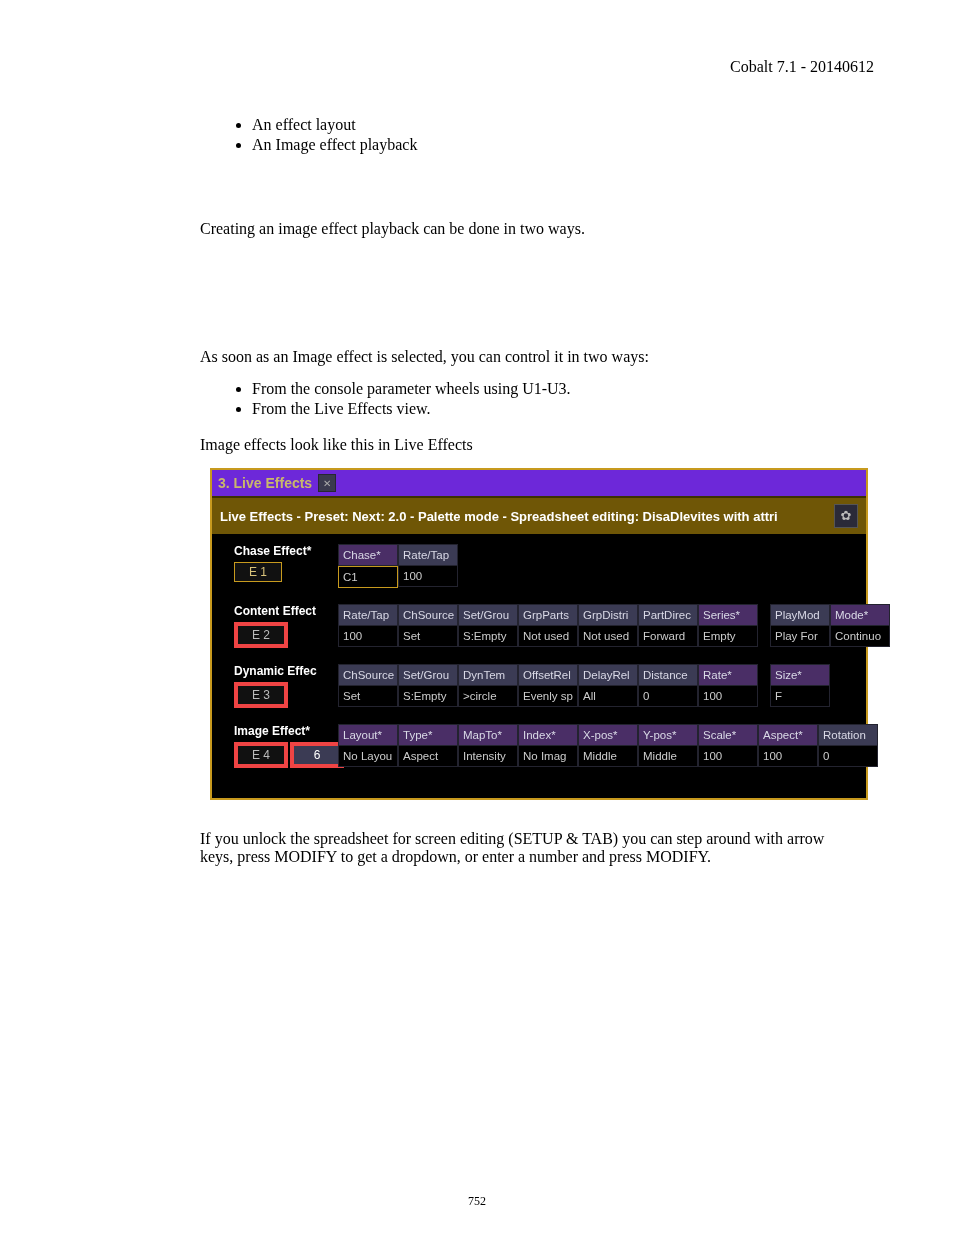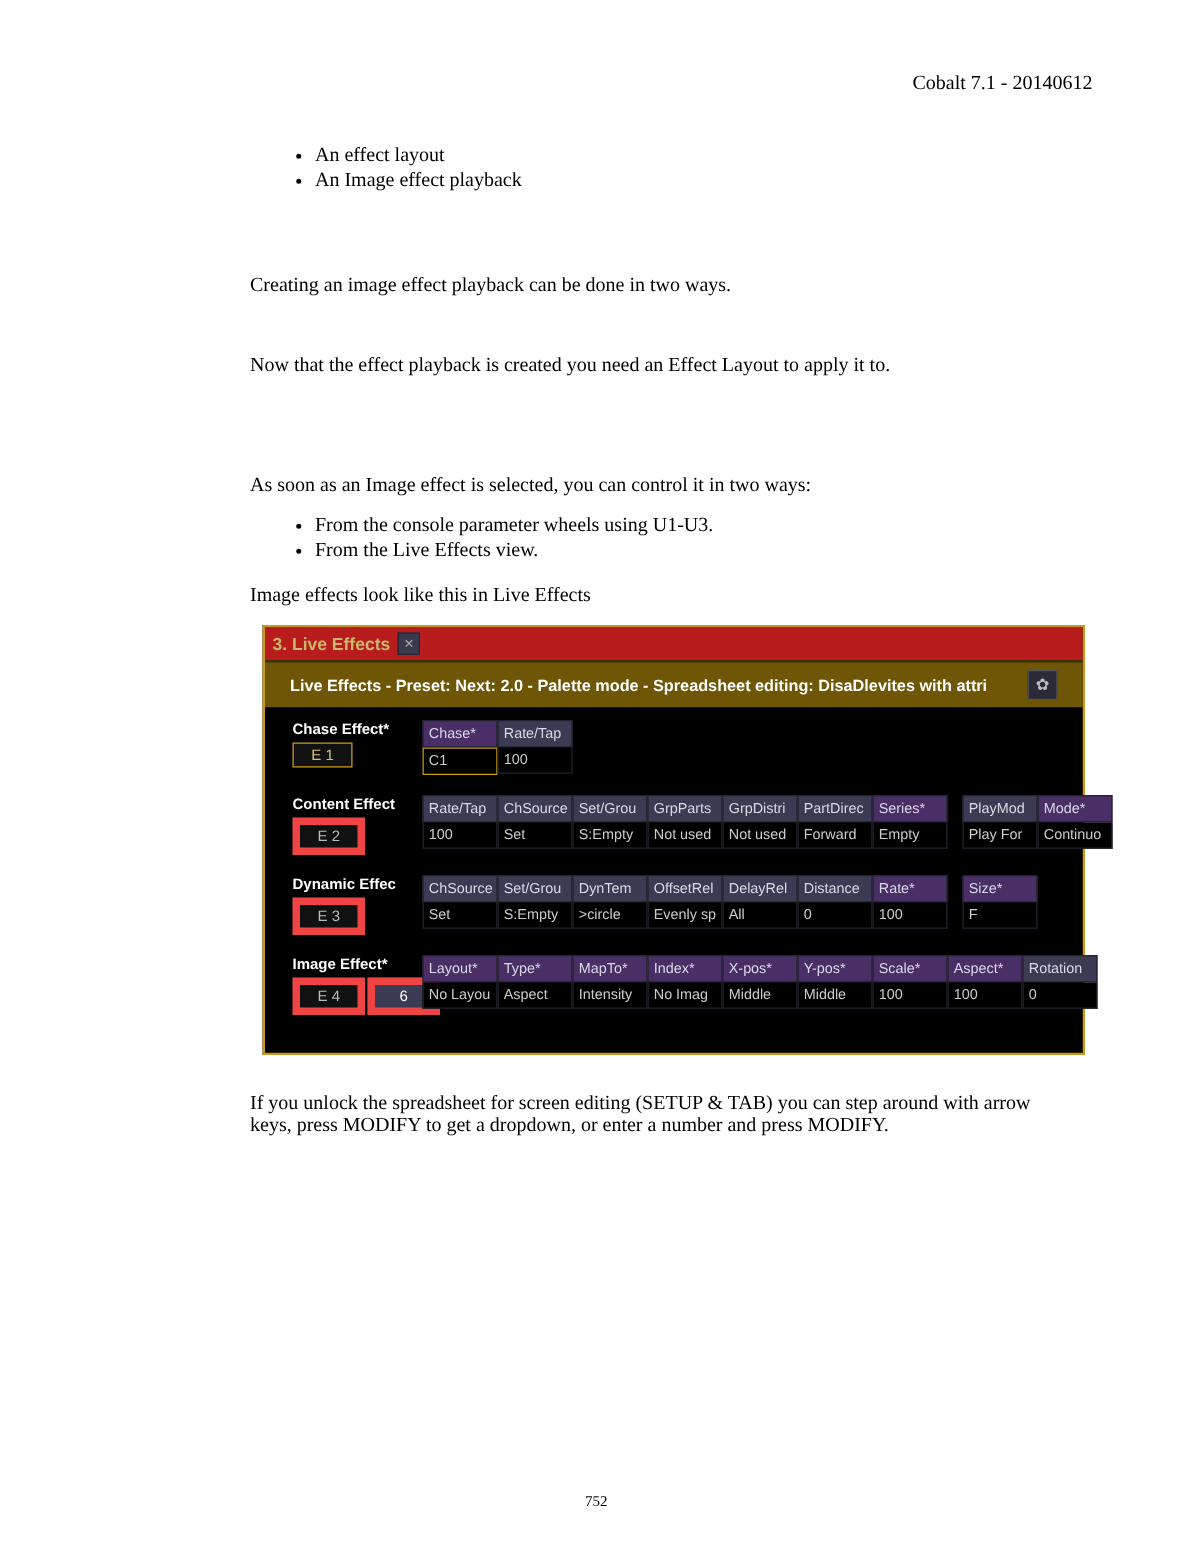--- a/index.html
+++ b/index.html
@@ -38,21 +38,21 @@
 
   
   .panel {
     width: 658px;
     margin-left: 132px;
     border: 2px solid #c79a1e;
     background: #000;
     box-sizing: border-box;
   }
   .tabbar {
-    background: #b91c1c;
+    background: #6d28d9;
     padding: 4px 6px;
     display: flex;
     align-items: center;
     gap: 6px;
   }
   .tabbar .title {
     color: #c9b86b;
     font-family: "Segoe UI", Tahoma, sans-serif;
     font-size: 14px;
     font-weight: 600;
@@ -61,21 +61,21 @@
     width: 16px; height: 16px;
     background: #3a3a4e;
     border: 1px solid #272733;
     display: flex; align-items: center; justify-content: center;
     color: #aaa; font-size: 10px; font-family: sans-serif;
     cursor: pointer;
   }
   .subhead {
     background: #6f5606;
     border-top: 2px solid #3d3103;
-    padding: 6px 20px;
+    padding: 6px 8px;
     display: flex; align-items: center; justify-content: space-between;
   }
   .subhead .txt {
     color: #fff;
     font-family: "Segoe UI", Tahoma, sans-serif;
     font-size: 13px;
     font-weight: 600;
     white-space: nowrap;
     overflow: hidden;
   }
@@ -106,21 +106,21 @@
   .row .lbl-col .lbl {
     color: #fff;
     font-weight: 600;
     font-size: 12px;
     margin-bottom: 4px;
   }
   .row .lbl-col .ebox {
     display: inline-block;
     min-width: 34px;
     padding: 2px 6px;
-    border: 6px solid #ef4444;
+    border: 4px solid #ef4444;
     background: #111;
     color: #bbb;
     font-size: 12px;
     text-align: center;
   }
   .row .lbl-col .ebox.sel {
     border: 1px solid #c79a1e;
     color: #d8c27a;
   }
   .row .lbl-col .ebox.bright {
@@ -194,23 +194,20 @@
 
   <div class="body-block">
     <p class="para">Creating an image effect playback can be done in two ways.</p>
   </div>
 
   <div class="gap-sm"></div>
 
 
   <div class="gap-sm"></div>
 
-  <div class="body-block">
-    <p class="para">Now that the effect playback is created you need an Effect Layout to apply it to.</p>
-  </div>
 
   <div class="gap-lg"></div>
 
   <div class="body-block">
     <p class="para">As soon as an Image effect is selected, you can control it in two ways:</p>
   </div>
 
   <div class="body-block">
     <ul class="bul">
       <li>From the console parameter wheels using U1-U3.</li>

